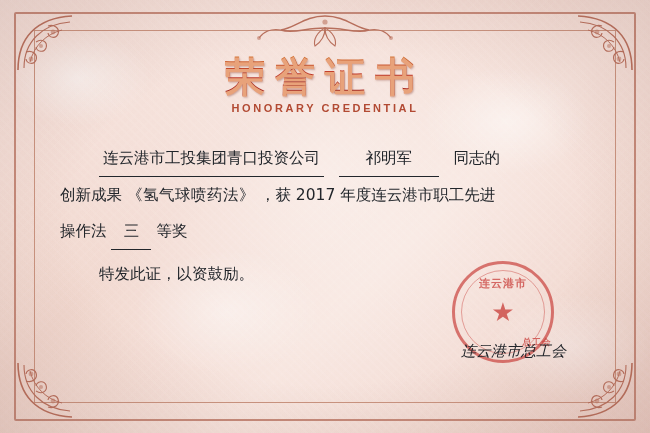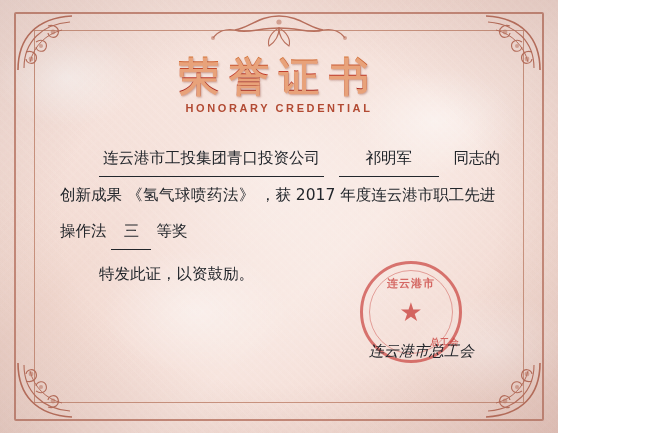--- a/index.html
+++ b/index.html
@@ -5,21 +5,21 @@
   html, body {
     margin: 0;
     padding: 0;
     background: #ffffff;
   }
   body {
     font-family: "Liberation Sans", sans-serif;
   }
   .certificate {
     position: relative;
-    width: 558px;
+    width: 650px;
     height: 433px;
     overflow: hidden;
     background-color: #f4ded7;
     background-image:
       radial-gradient(ellipse 120px 80px at 12% 18%, rgba(255,255,255,0.55), rgba(255,255,255,0) 60%),
       radial-gradient(ellipse 140px 90px at 78% 28%, rgba(255,255,255,0.45), rgba(255,255,255,0) 60%),
       radial-gradient(ellipse 150px 100px at 35% 72%, rgba(255,255,255,0.40), rgba(255,255,255,0) 62%),
       radial-gradient(ellipse 130px 85px at 88% 80%, rgba(255,255,255,0.35), rgba(255,255,255,0) 62%),
       radial-gradient(circle at 50% 40%, rgba(255,250,248,0.55), rgba(244,214,205,0.1) 70%),
       linear-gradient(135deg, #f7e6e0 0%, #f0d6cd 35%, #f6e3dc 60%, #eccfc6 100%);

